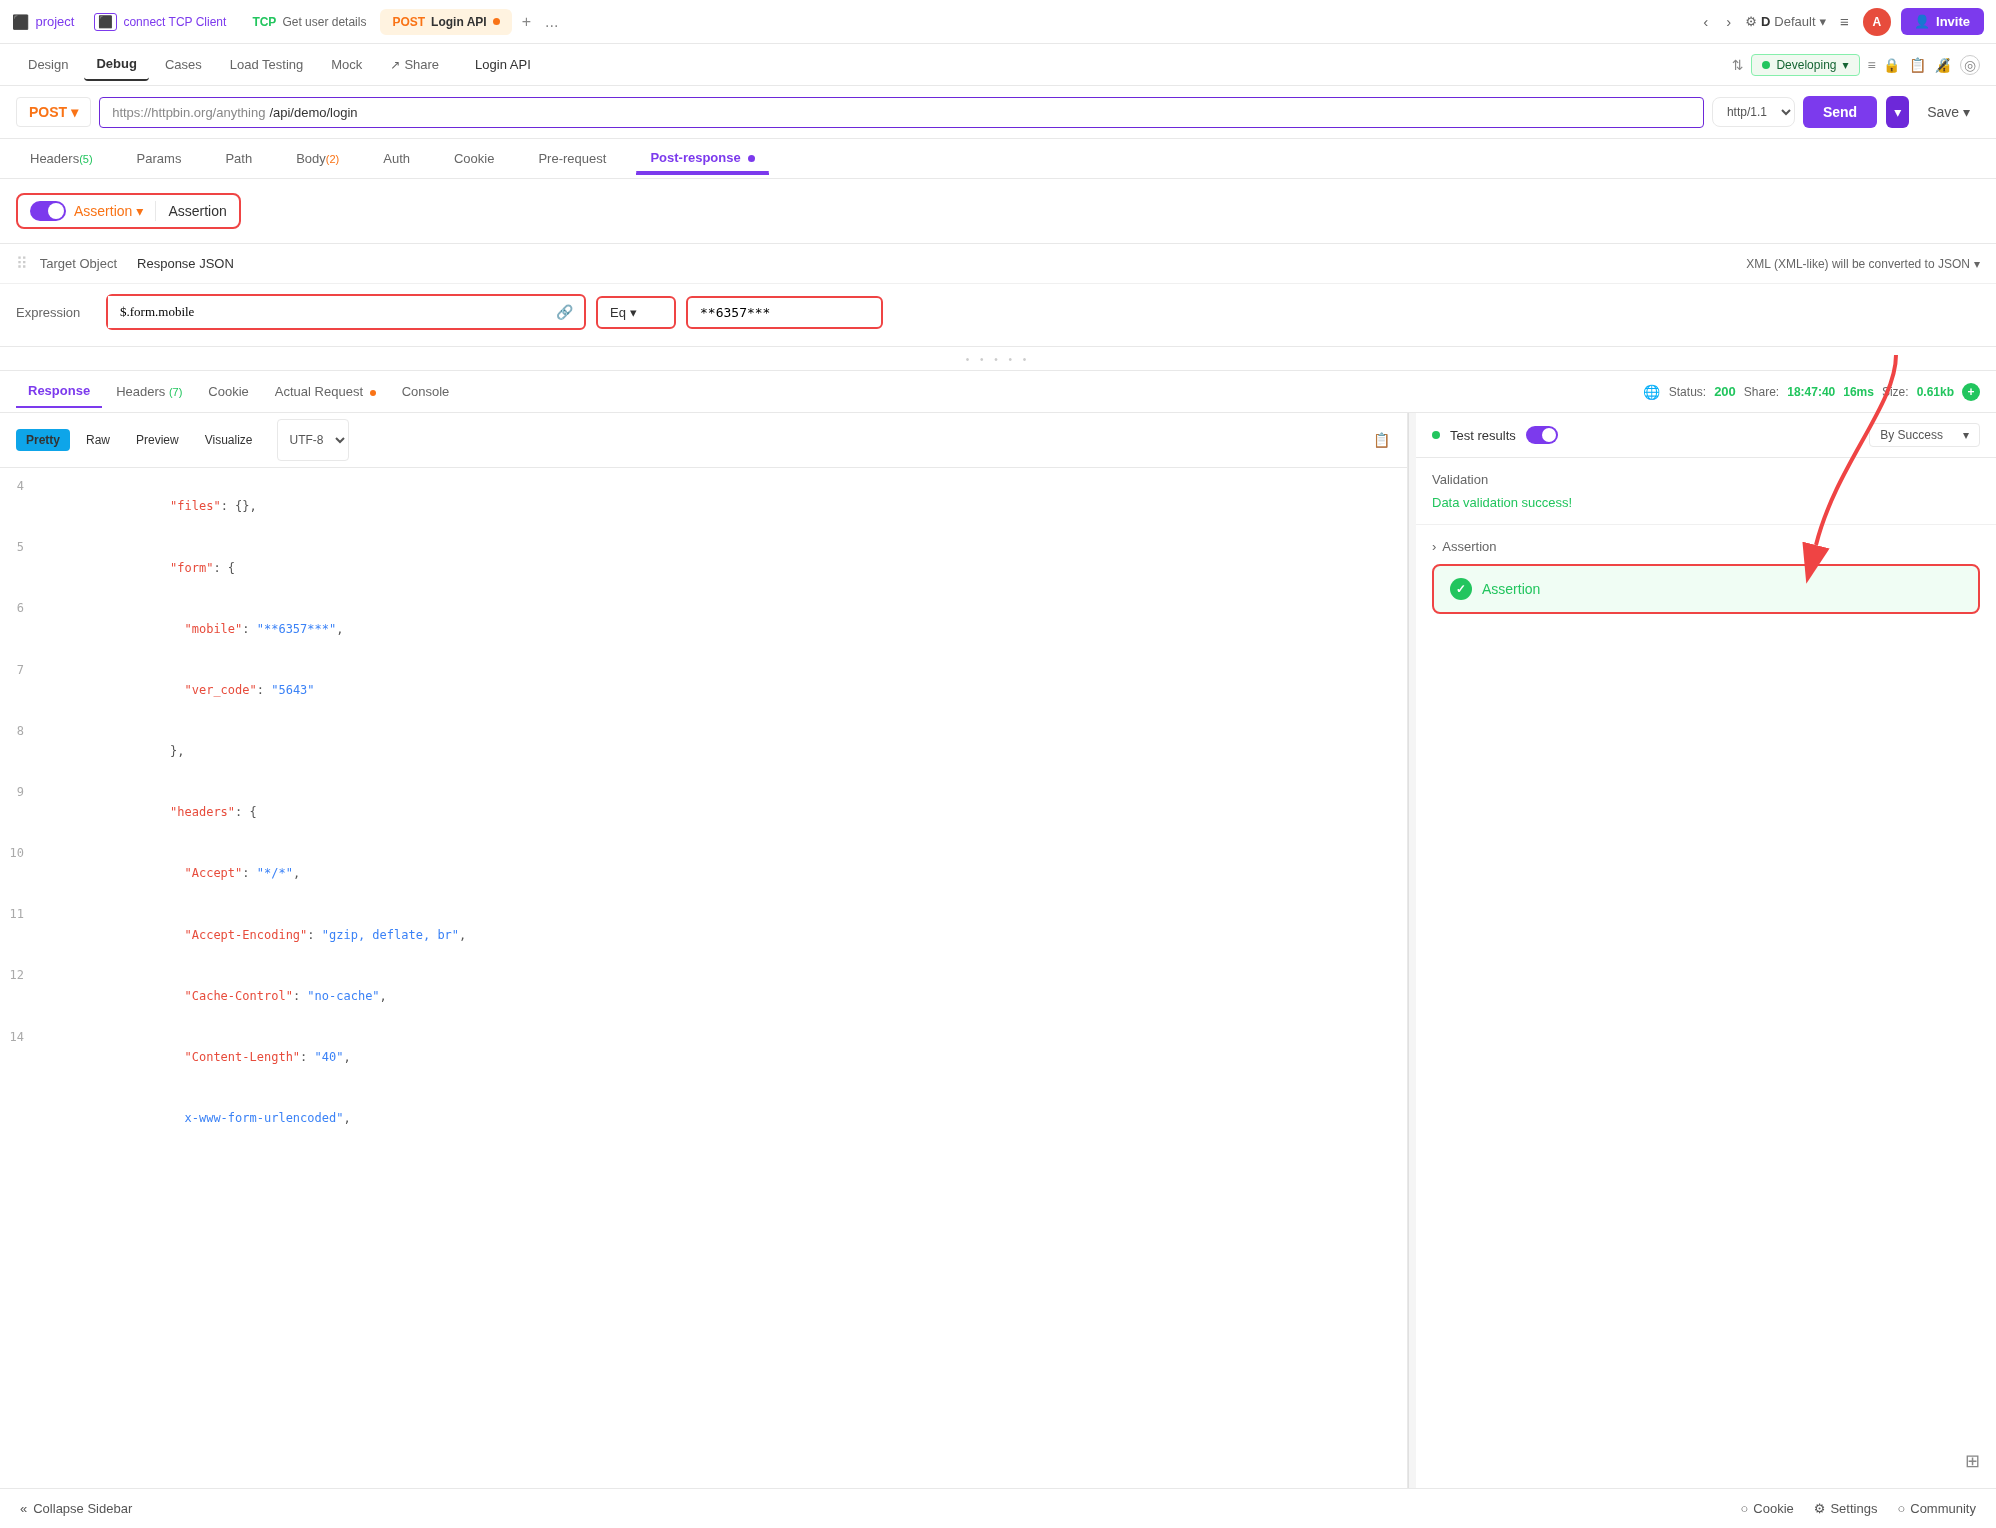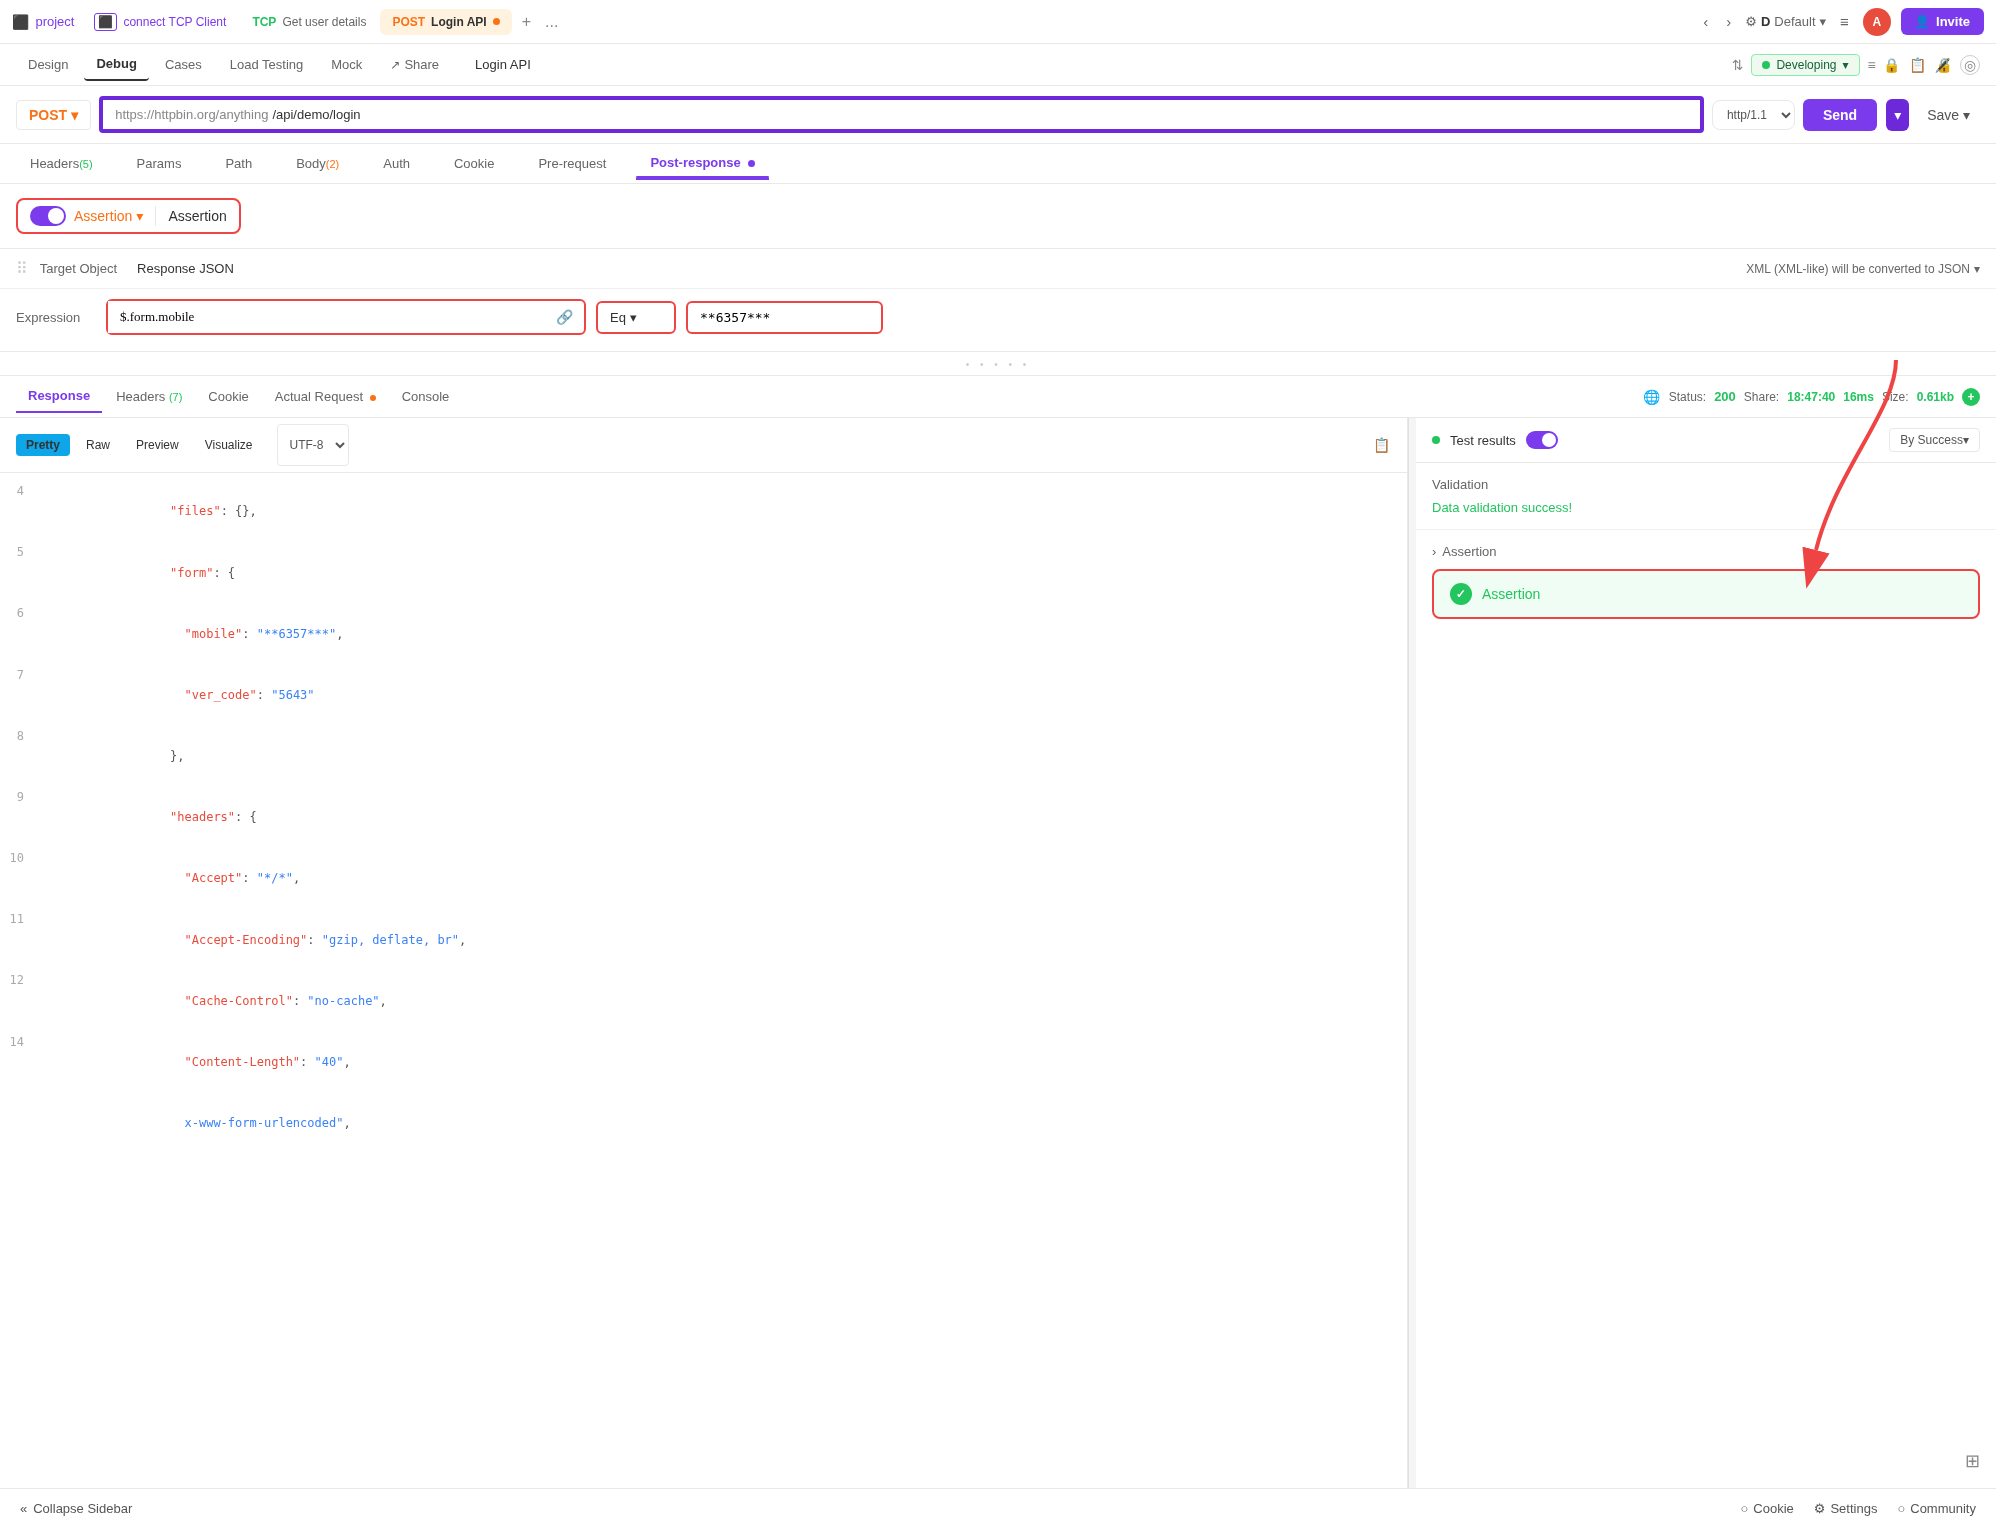--- a/index.html
+++ b/index.html
@@ -24,21 +24,21 @@
     .sub-nav-item { padding: 8px 12px; font-size: 13px; color: #666; cursor: pointer; border-radius: 4px; }
     .sub-nav-item.active { color: #333; font-weight: 600; border-bottom: 2px solid #333; }
     .sub-nav-divider { flex: 1; }
     .sub-nav-right { display: flex; align-items: center; gap: 8px; }
     .env-badge { display: flex; align-items: center; gap: 6px; background: #f0f9f0; border: 1px solid #86efac; border-radius: 4px; padding: 3px 10px; font-size: 12px; color: #166534; cursor: pointer; }
     .env-dot { width: 8px; height: 8px; border-radius: 50%; background: #22c55e; }
 
     
     .url-bar { display: flex; align-items: center; background: #fff; border-bottom: 1px solid #e8e8e8; padding: 10px 16px; gap: 8px; }
     .method-btn { color: #f97316; font-weight: 700; font-size: 14px; border: 1px solid #e8e8e8; border-radius: 4px; padding: 6px 12px; cursor: pointer; background: #fff; display: flex; align-items: center; gap: 4px; }
-    .url-input { flex: 1; border: 4px solid #6d28d9; border-radius: 4px; padding: 7px 12px; font-size: 13px; color: #555; }
+    .url-input { flex: 1; border: 1px solid #6d28d9; border-radius: 4px; padding: 7px 12px; font-size: 13px; color: #555; }
     .protocol-select { border: 1px solid #e8e8e8; border-radius: 8px; padding: 6px 10px; font-size: 12px; color: #555; background: #fff; cursor: pointer; }
     .send-btn { background: #7c3aed; color: #fff; border: none; border-radius: 6px; padding: 8px 20px; font-size: 14px; font-weight: 600; cursor: pointer; }
     .send-btn-arrow { background: #6d28d9; color: #fff; border: none; border-radius: 6px; padding: 8px 8px; font-size: 14px; cursor: pointer; margin-left: 1px; }
     .save-btn { background: none; border: none; color: #555; font-size: 14px; font-weight: 500; cursor: pointer; padding: 6px 10px; }
 
     
     .tabs-row { display: flex; align-items: center; background: #fff; border-bottom: 1px solid #e8e8e8; padding: 0 16px; height: 40px; gap: 16px; }
     .tab-item { padding: 8px 14px; font-size: 13px; color: #666; cursor: pointer; position: relative; }
     .tab-item.active { color: #7c3aed; font-weight: 600; }
     .tab-item.active::after { content: ''; position: absolute; bottom: 0; left: 0; right: 0; height: 2px; background: #7c3aed; border-radius: 1px; }
@@ -91,21 +91,21 @@
     .code-content { color: #333; white-space: pre; }
     .code-key { color: #e74c3c; }
     .code-str { color: #3b82f6; }
     .code-punc { color: #555; }
 
     
     .test-results-header { display: flex; align-items: center; padding: 10px 16px; border-bottom: 1px solid #e8e8e8; gap: 10px; }
     .test-dot { width: 8px; height: 8px; border-radius: 50%; background: #22c55e; }
     .test-toggle { width: 32px; height: 18px; background: #7c3aed; border-radius: 9px; position: relative; cursor: pointer; }
     .test-toggle::after { content: ''; position: absolute; right: 2px; top: 2px; width: 14px; height: 14px; background: #fff; border-radius: 50%; }
-    .by-success { margin-left: auto; border: 1px solid #e8e8e8; border-radius: 4px; padding: 4px 10px; font-size: 12px; color: #555; cursor: pointer; display: flex; align-items: center; gap: 0; background: #fff; }
+    .by-success { margin-left: auto; border: 1px solid #e8e8e8; border-radius: 4px; padding: 4px 10px; font-size: 12px; color: #555; cursor: pointer; display: flex; align-items: center; gap: 20px; background: #fff; }
 
     
     .validation-section { padding: 14px 16px; border-bottom: 1px solid #f0f0f0; }
     .validation-title { font-size: 13px; color: #666; margin-bottom: 8px; font-weight: 500; }
     .validation-success { font-size: 13px; color: #22c55e; font-weight: 500; }
 
     
     .assertion-section-result { padding: 14px 16px; }
     .assertion-title { font-size: 13px; color: #666; margin-bottom: 10px; font-weight: 500; display: flex; align-items: center; gap: 6px; cursor: pointer; }
     .assertion-item { display: flex; align-items: center; gap: 10px; border: 2px solid #ef4444; border-radius: 8px; padding: 12px 16px; background: #f0fdf4; }

